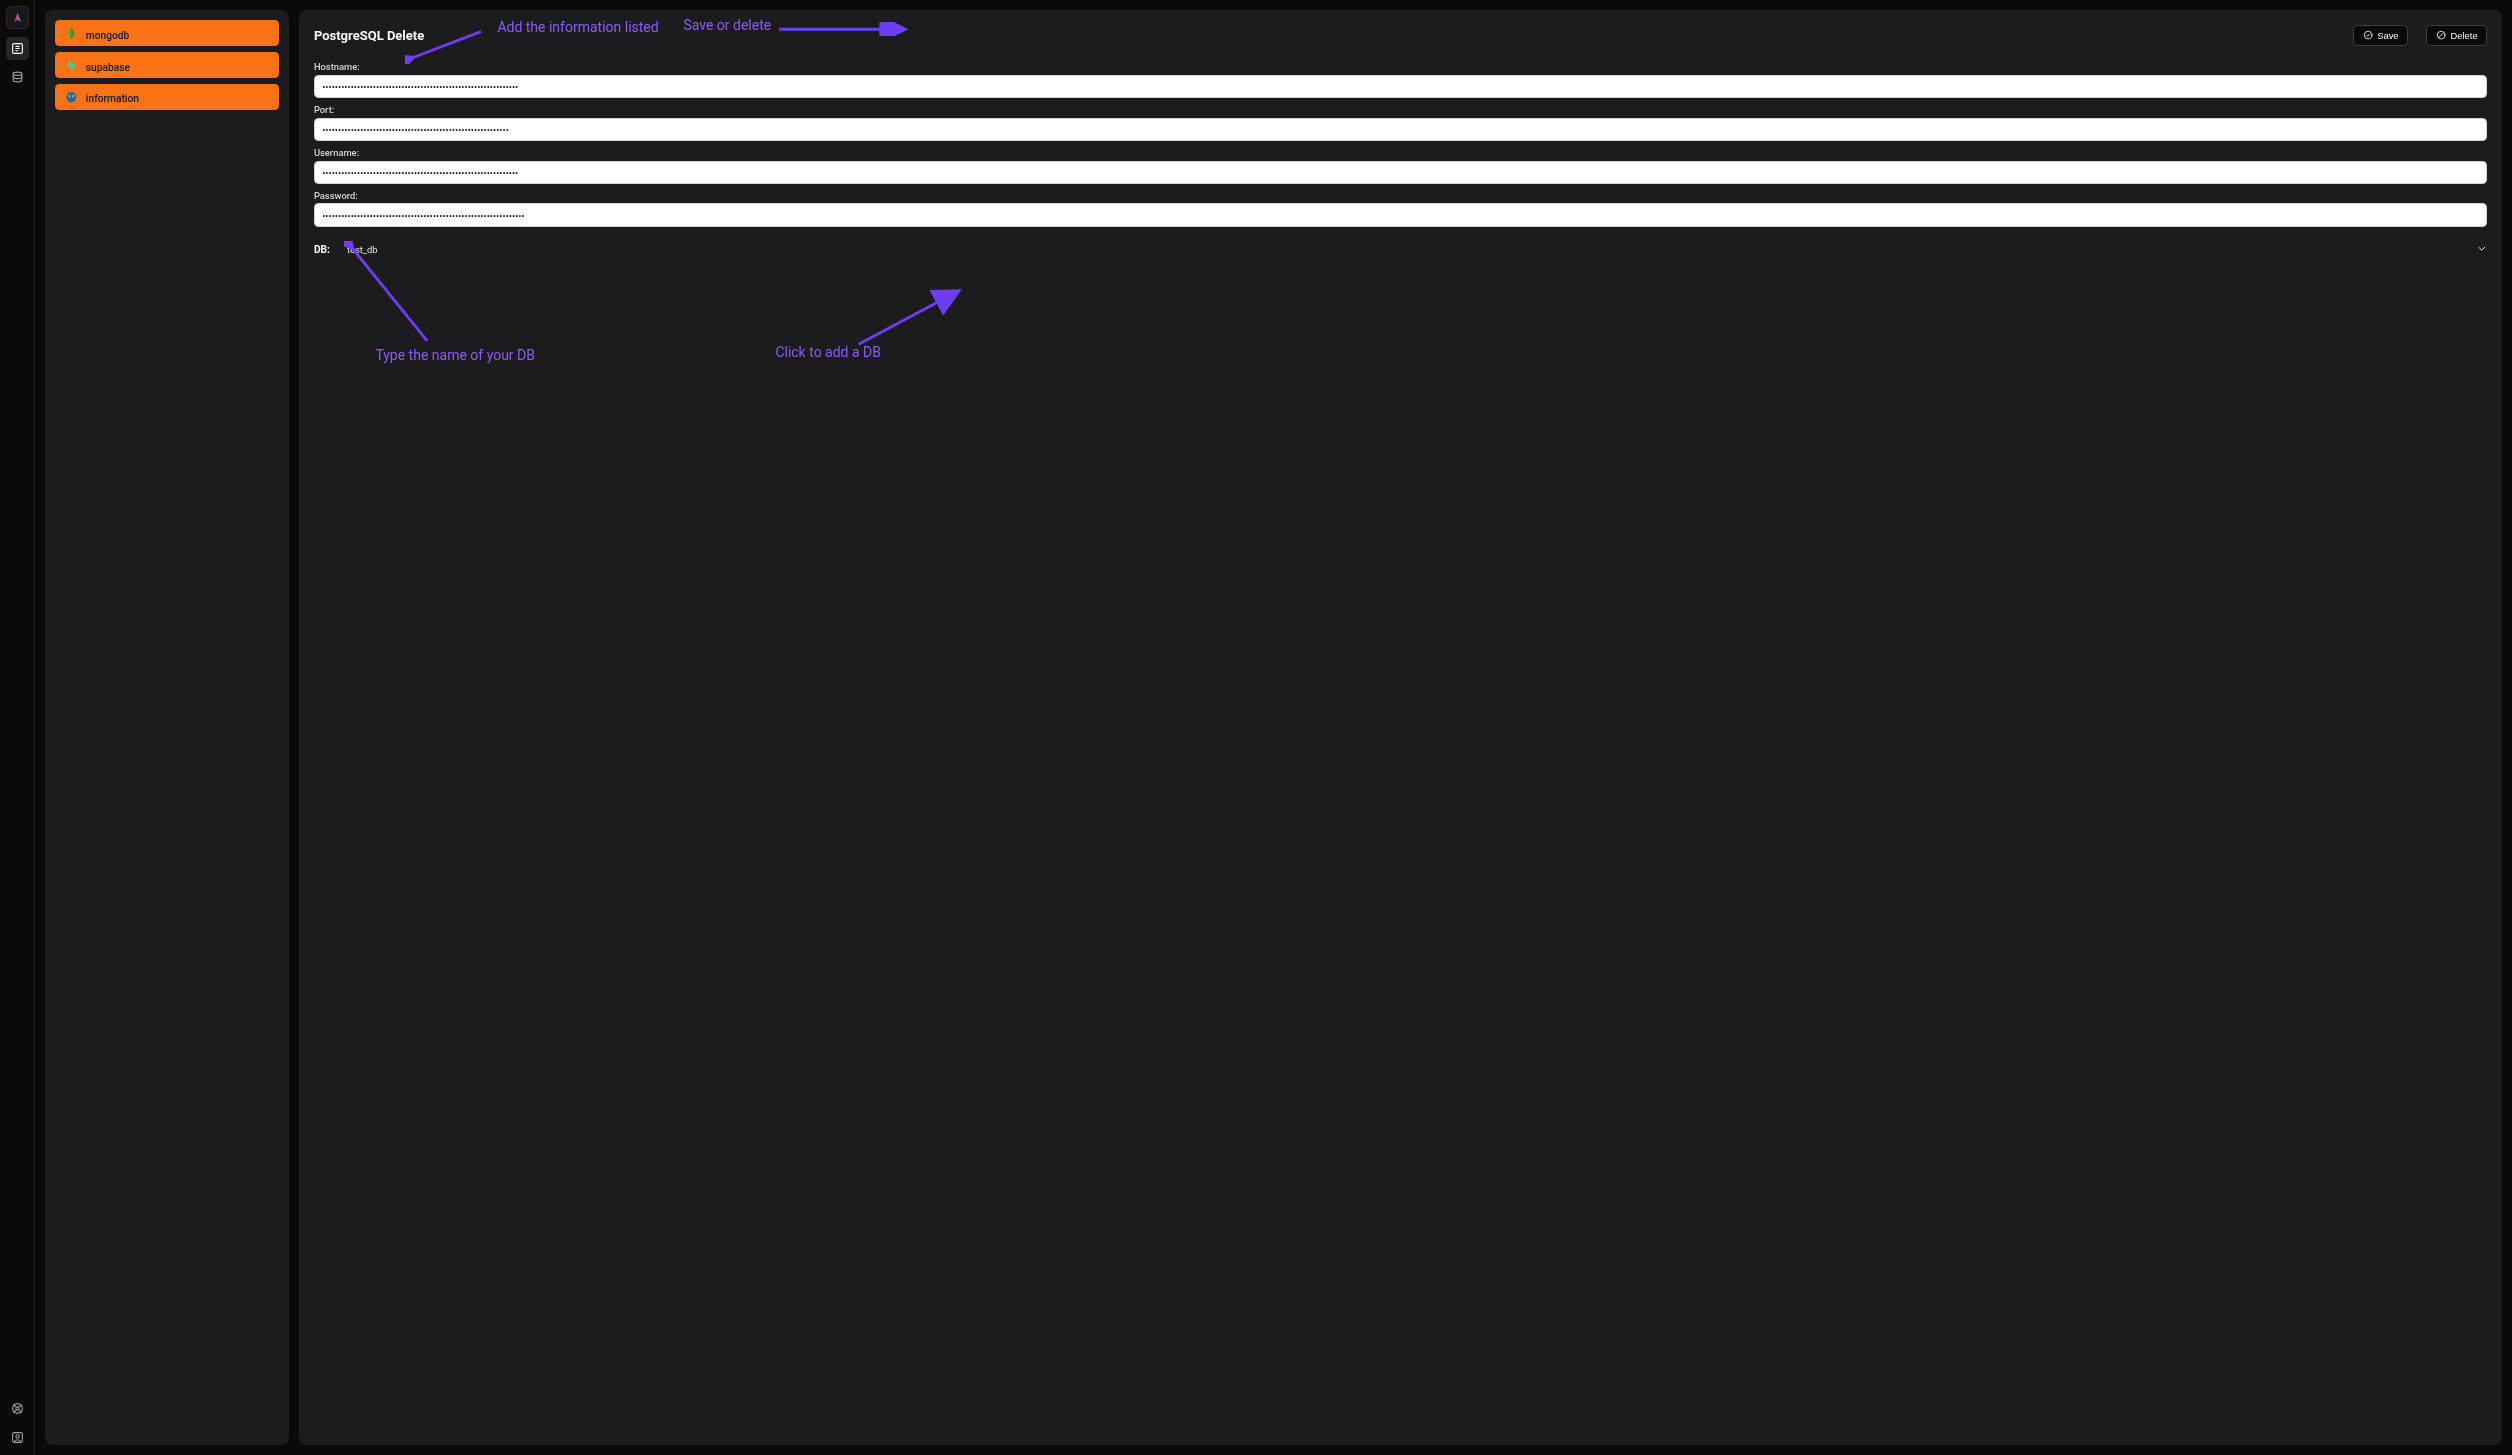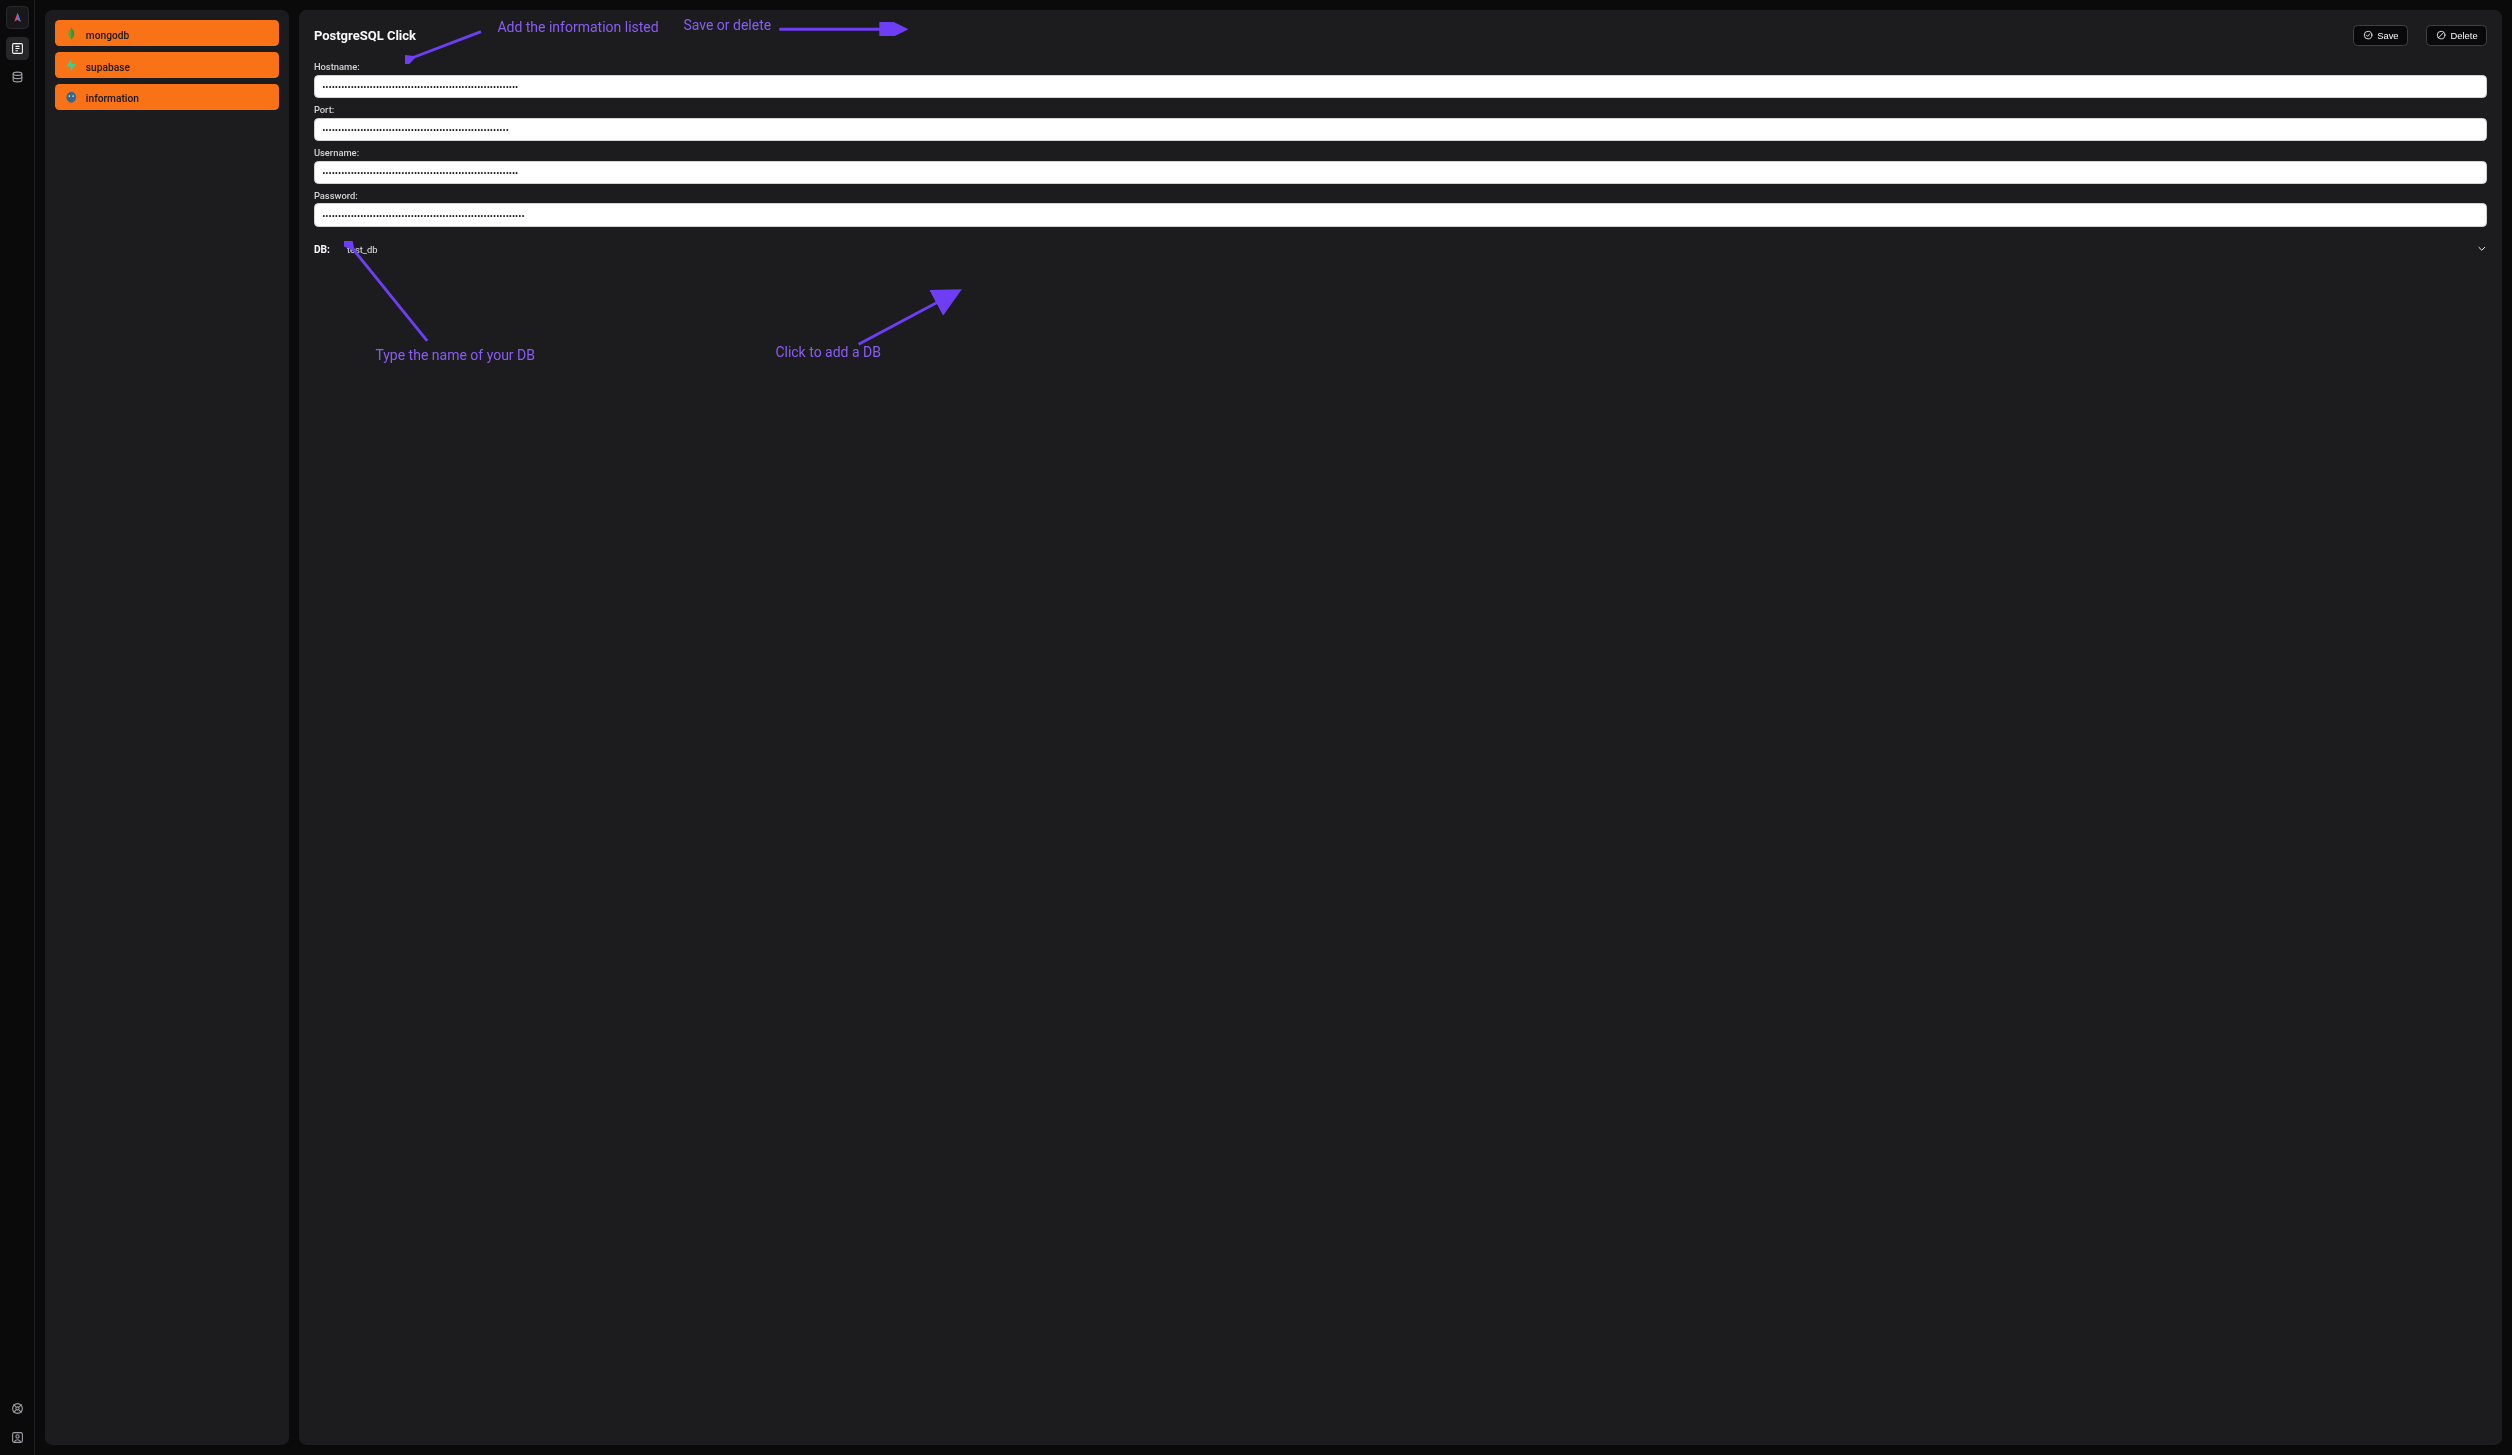--- a/index.html
+++ b/index.html
@@ -302,21 +302,21 @@
                 <circle cx="9" cy="10" r="0.6" fill="#336791"></circle>
                 <circle cx="15" cy="10" r="0.6" fill="#336791"></circle>
               </svg>
           </span>
           <span>information</span>
         </div>
       </div>
 
       <div class="panel detail-panel">
         <div class="detail-header">
-          <div class="detail-title">PostgreSQL Click</div>
+          <div class="detail-title">PostgreSQL Delete</div>
           <div class="btn-group">
             <button class="btn">
               <svg class="icn" viewBox="0 0 24 24" fill="none" stroke="currentColor" stroke-width="2" stroke-linecap="round" stroke-linejoin="round">
                   <circle cx="12" cy="12" r="9"></circle>
                   <path d="M8 12l3 3 5-6"></path>
                 </svg>
               <span>Save</span>
             </button>
             <button class="btn">
               <svg class="icn" viewBox="0 0 24 24" fill="none" stroke="currentColor" stroke-width="2" stroke-linecap="round" stroke-linejoin="round">

